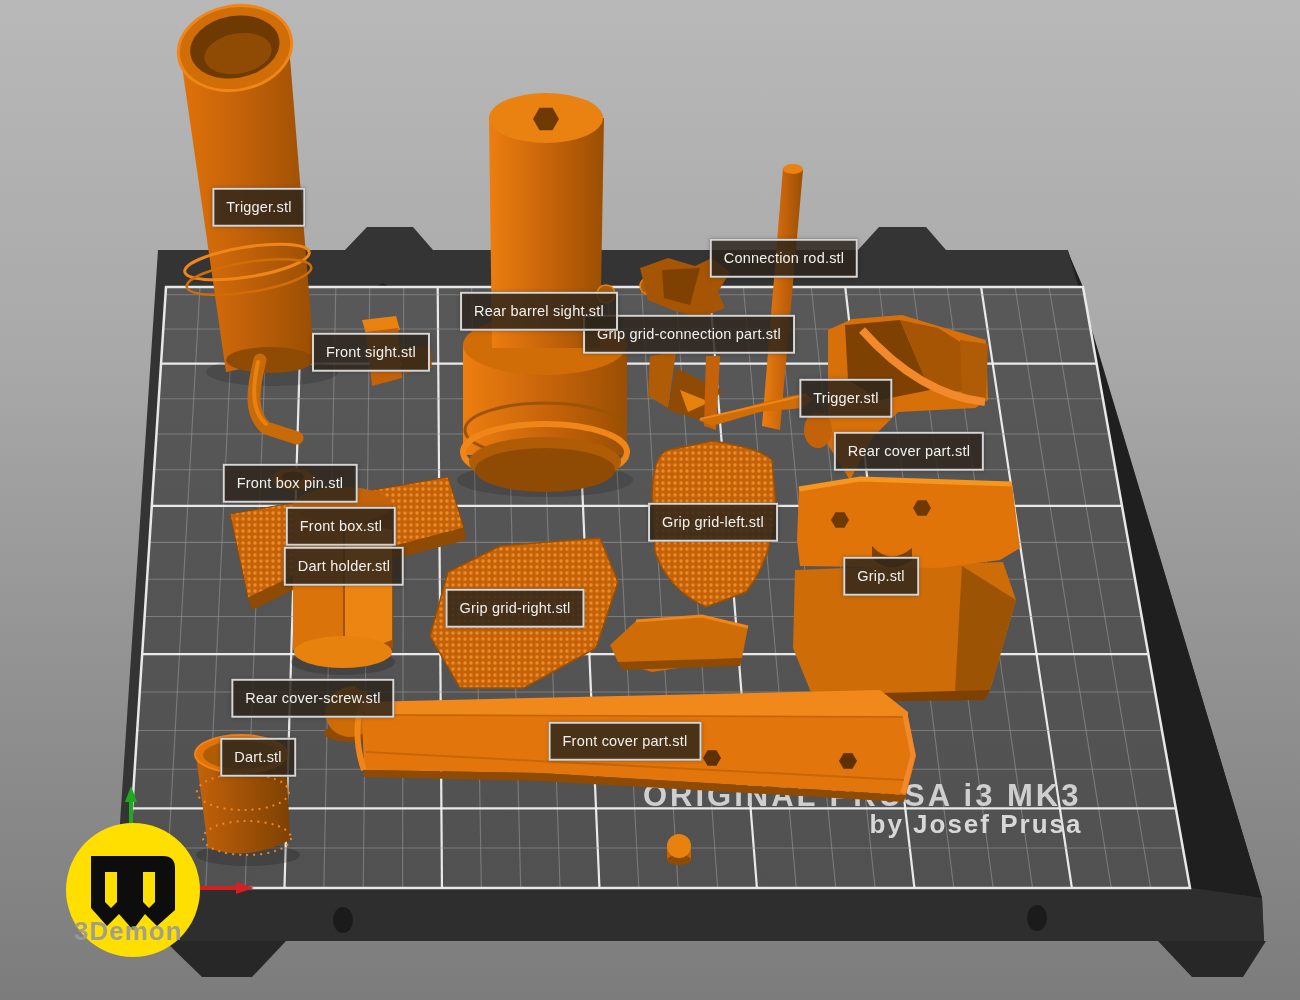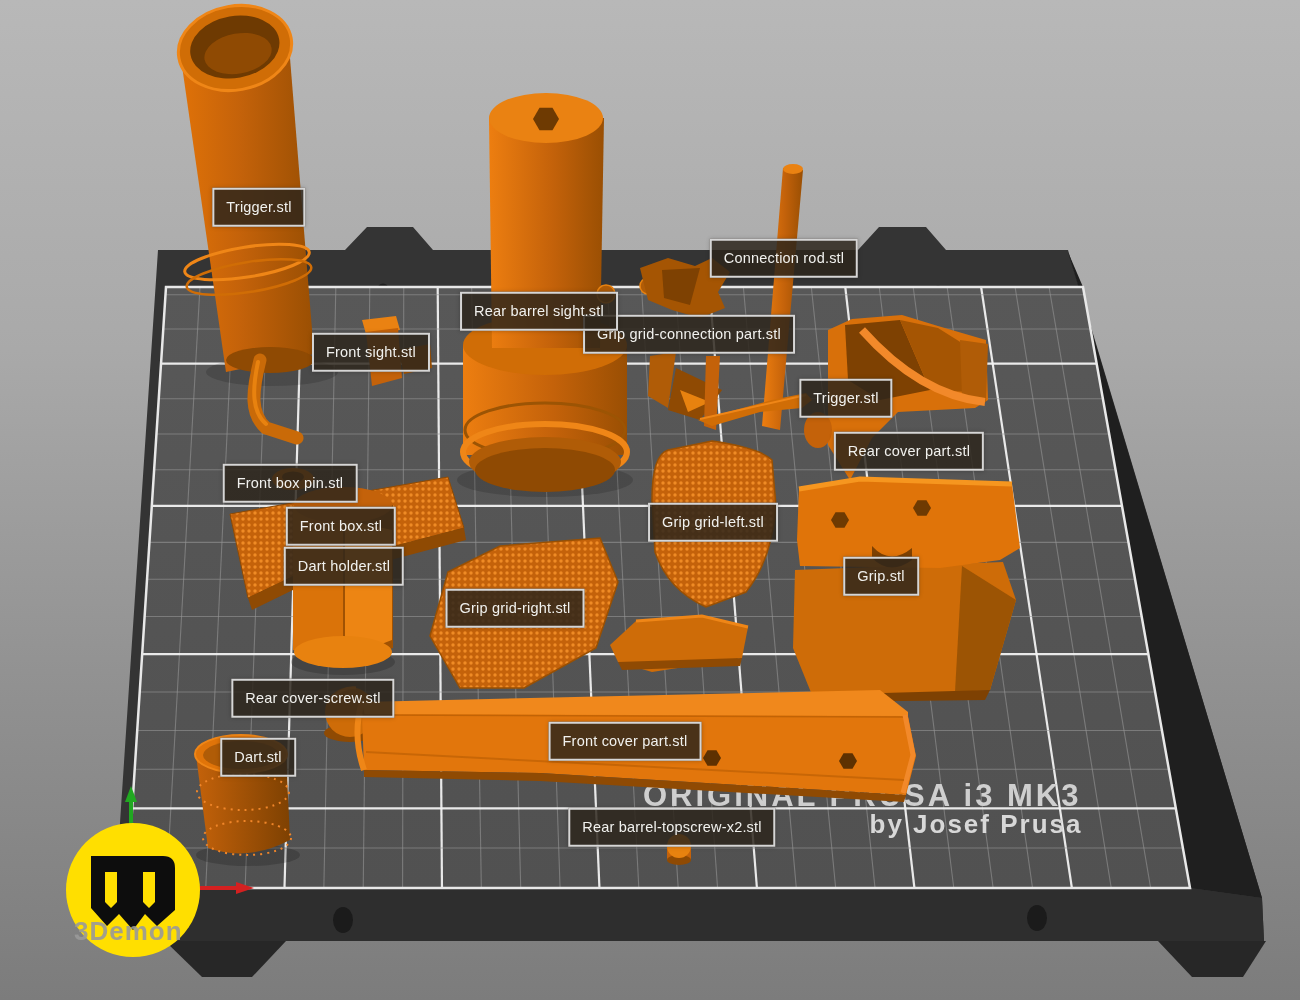--- a/index.html
+++ b/index.html
@@ -288,21 +288,20 @@
 <div class="lbl" style="left:909px;top:451px">Rear cover part.stl</div>
 <div class="lbl" style="left:290px;top:483px">Front box pin.stl</div>
 <div class="lbl" style="left:341px;top:526px">Front box.stl</div>
 <div class="lbl" style="left:713px;top:522px">Grip grid-left.stl</div>
 <div class="lbl" style="left:344px;top:566px">Dart holder.stl</div>
 <div class="lbl" style="left:881px;top:576px">Grip.stl</div>
 <div class="lbl" style="left:515px;top:608px">Grip grid-right.stl</div>
 <div class="lbl" style="left:313px;top:698px">Rear cover-screw.stl</div>
 <div class="lbl" style="left:625px;top:741px">Front cover part.stl</div>
 <div class="lbl" style="left:258px;top:757px">Dart.stl</div>
-<div class="lbl" style="left:672px;top:827px">Rear barrel-topscrew-x2.stl</div>
 
 <svg class="logo" viewBox="0 0 150 150">
   <circle cx="75" cy="72" r="67" fill="#FFDF00"></circle>
   <g transform="translate(77,74)">
     <path fill="#0d0d0d" fill-rule="evenodd" d="
       M -44,-36 L 28,-36 Q 40,-36 40,-24 L 40,18 L 22,34 L 10,22 L -2,38 L -16,22 L -28,34 L -44,16 Z
       M -30,-20 L -18,-20 L -18,10 L -24,16 L -30,10 Z
       M 8,-20 L 20,-20 L 20,10 L 14,16 L 8,10 Z"></path>
   </g>
 </svg>

